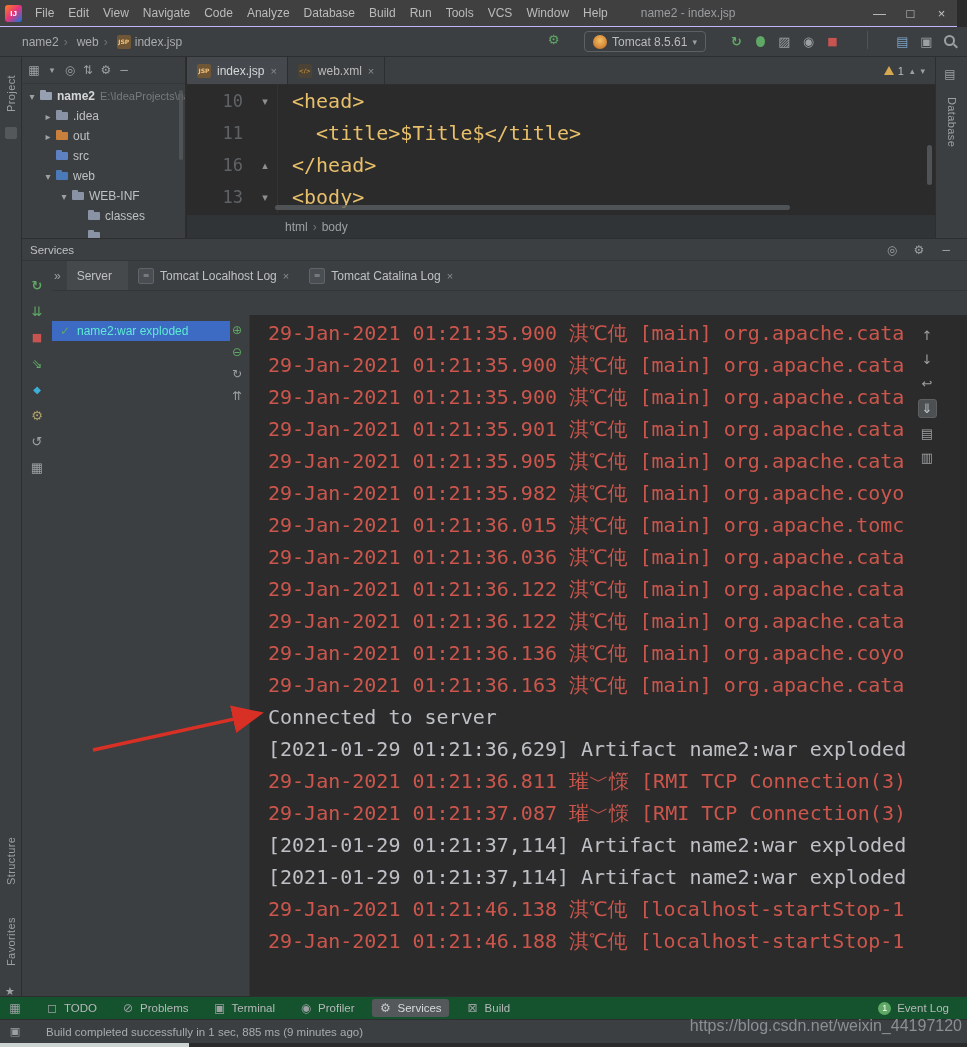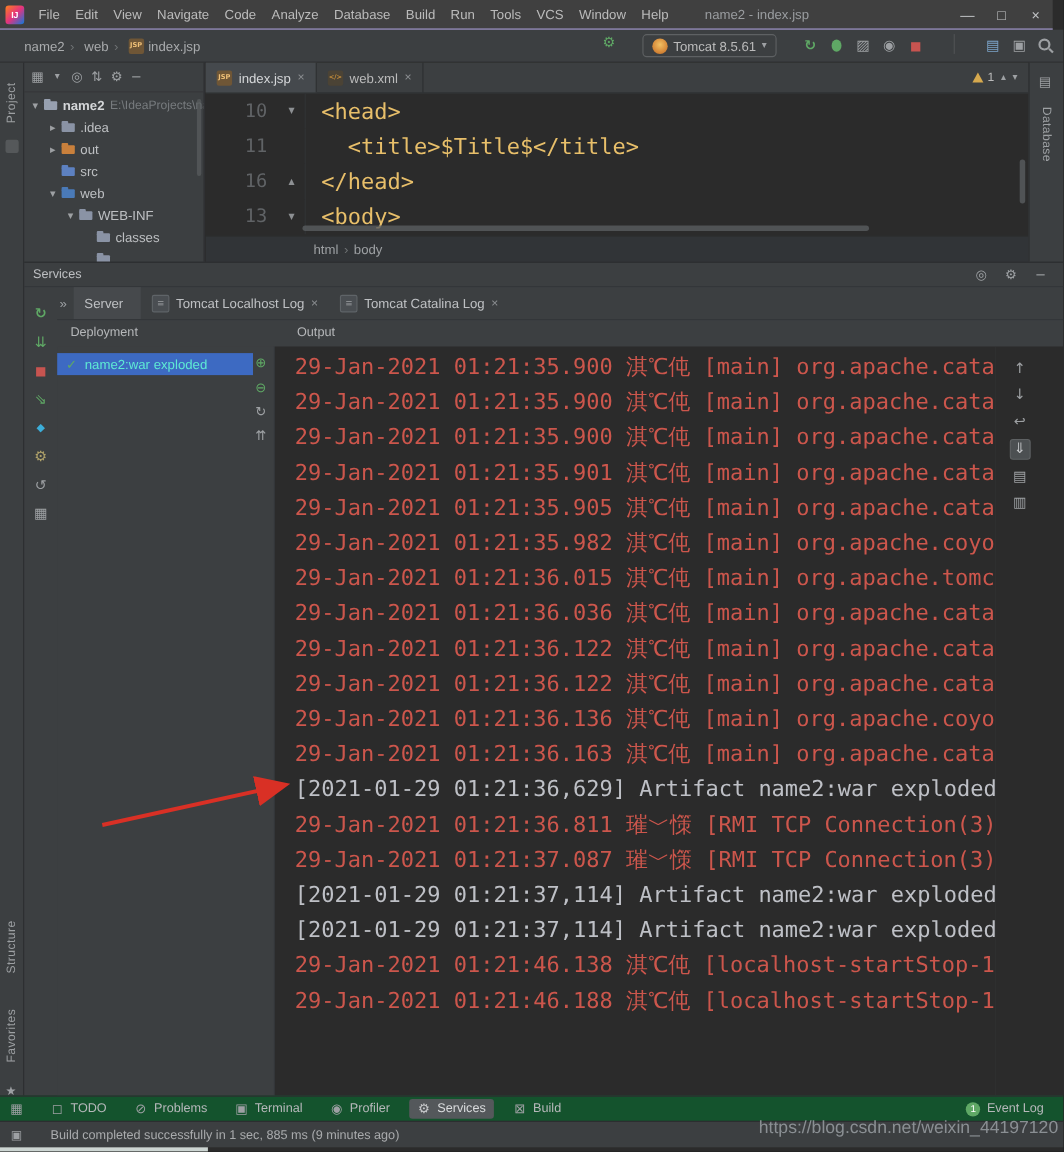--- a/index.html
+++ b/index.html
@@ -470,24 +470,20 @@
 
     <span class="icon" data-icon="rerun-server-icon"></span>
         <span class="icon" data-icon="update-app-icon"></span>
         <span class="icon" data-icon="stop-server-icon"></span>
         <span class="icon" data-icon="deploy-all-icon"></span>
         <span class="icon" data-icon="artifact-icon"></span>
         <span class="icon" data-icon="wrench-icon"></span>
         <span class="icon" data-icon="refresh-icon"></span>
         <span class="icon" data-icon="dashboard-icon"></span>
       </div>
-    <div class="sv-colheaders">
-      <span id="dep-header">Deployment</span>
-      <span id="out-header">Output</span>
-    </div>
     <div id="deployment-col">
       <div>
 
       <div class="dep-item" data-selected="true">
             <span class="icon sm" data-icon="check-icon"></span>
             <span>name2:war exploded</span>
           </div>
         </div>
       <div class="dep-side">
 
@@ -504,20 +500,21 @@
         <div class="log-line" data-color="red">29-Jan-2021 01:21:35.900 淇℃伅 [main] org.apache.catal</div>
         <div class="log-line" data-color="red">29-Jan-2021 01:21:35.901 淇℃伅 [main] org.apache.catal</div>
         <div class="log-line" data-color="red">29-Jan-2021 01:21:35.905 淇℃伅 [main] org.apache.catal</div>
         <div class="log-line" data-color="red">29-Jan-2021 01:21:35.982 淇℃伅 [main] org.apache.coyot</div>
         <div class="log-line" data-color="red">29-Jan-2021 01:21:36.015 淇℃伅 [main] org.apache.tomca</div>
         <div class="log-line" data-color="red">29-Jan-2021 01:21:36.036 淇℃伅 [main] org.apache.catal</div>
         <div class="log-line" data-color="red">29-Jan-2021 01:21:36.122 淇℃伅 [main] org.apache.catal</div>
         <div class="log-line" data-color="red">29-Jan-2021 01:21:36.122 淇℃伅 [main] org.apache.catal</div>
         <div class="log-line" data-color="red">29-Jan-2021 01:21:36.136 淇℃伅 [main] org.apache.coyot</div>
         <div class="log-line" data-color="red">29-Jan-2021 01:21:36.163 淇℃伅 [main] org.apache.catal</div>
+        <div class="log-line" data-color="white">Connected to server</div>
         <div class="log-line" data-color="white">[2021-01-29 01:21:36,629] Artifact name2:war exploded:</div>
         <div class="log-line" data-color="red">29-Jan-2021 01:21:36.811 璀﹀憡 [RMI TCP Connection(3)-</div>
         <div class="log-line" data-color="red">29-Jan-2021 01:21:37.087 璀﹀憡 [RMI TCP Connection(3)-</div>
         <div class="log-line" data-color="white">[2021-01-29 01:21:37,114] Artifact name2:war exploded:</div>
         <div class="log-line" data-color="white">[2021-01-29 01:21:37,114] Artifact name2:war exploded:</div>
         <div class="log-line" data-color="red">29-Jan-2021 01:21:46.138 淇℃伅 [localhost-startStop-1]</div>
         <div class="log-line" data-color="red">29-Jan-2021 01:21:46.188 淇℃伅 [localhost-startStop-1]</div>
       </div>
     <div id="out-right-bg"></div>
     <div class="out-side">

